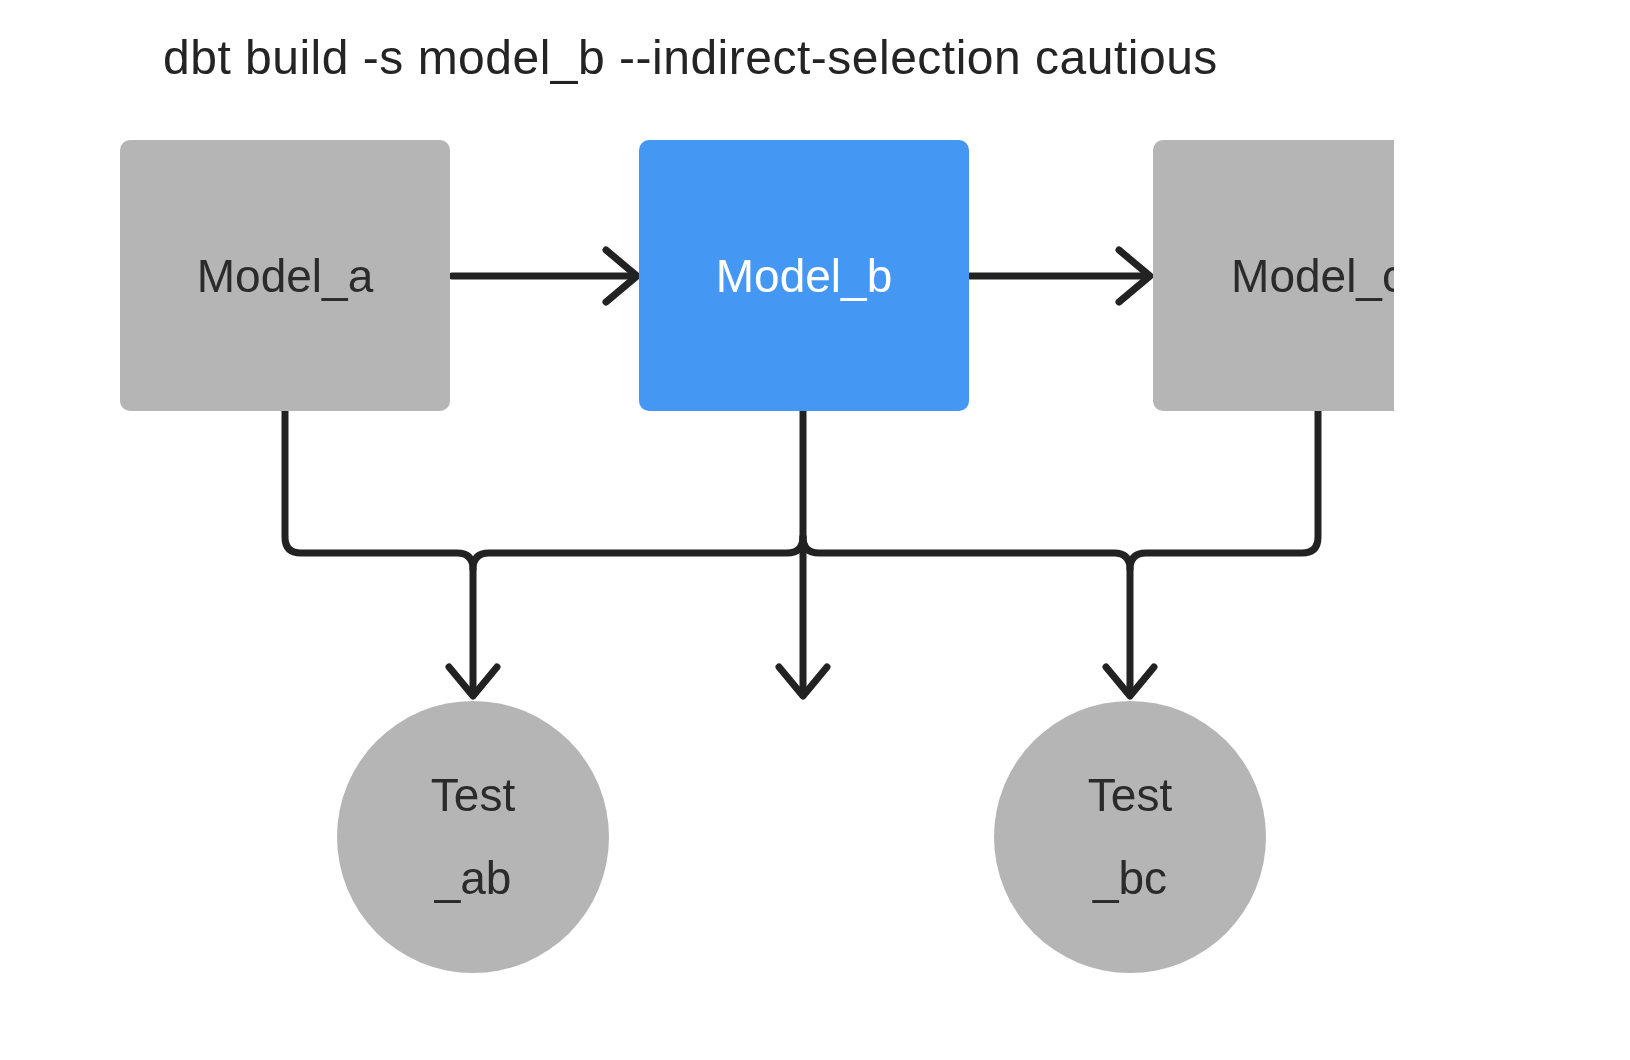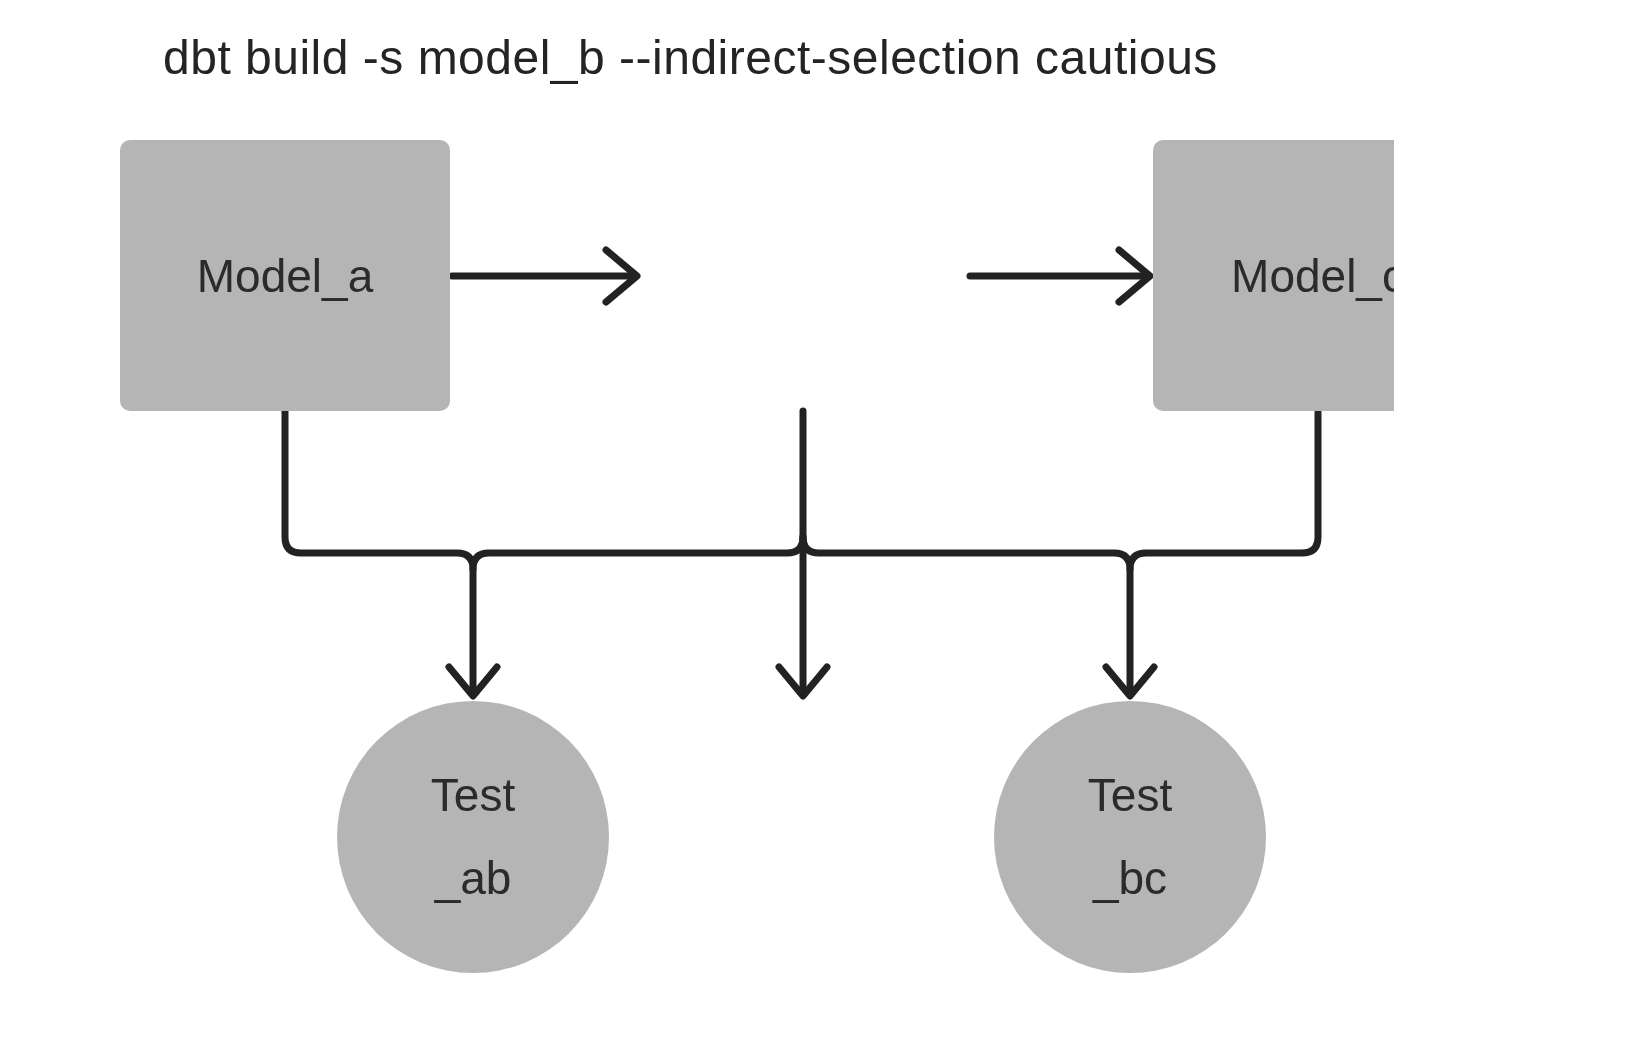--- a/index.html
+++ b/index.html
@@ -98,20 +98,23 @@
 
     <path d="M 449 667 L 473 696 L 497 667"></path>
     <path d="M 779 667 L 803 696 L 827 667"></path>
     <path d="M 1106 667 L 1130 696 L 1154 667"></path>
   </svg>
 
   <div class="model-box" id="model-a" style="background: rgb(181, 181, 181);">
     <span>Model_a</span>
   </div>
 
+  <div class="model-box selected" id="model-b" style="background: rgb(68, 151, 242);">
+    <span>Model_b</span>
+  </div>
 
   <div class="model-box" id="model-c" style="background: rgb(181, 181, 181);">
     <span>Model_c</span>
   </div>
 
   <div class="test-circle" id="test-ab" style="background: rgb(181, 181, 181);">
     <div class="ln">Test</div>
     <div class="ln">_ab</div>
   </div>
 

